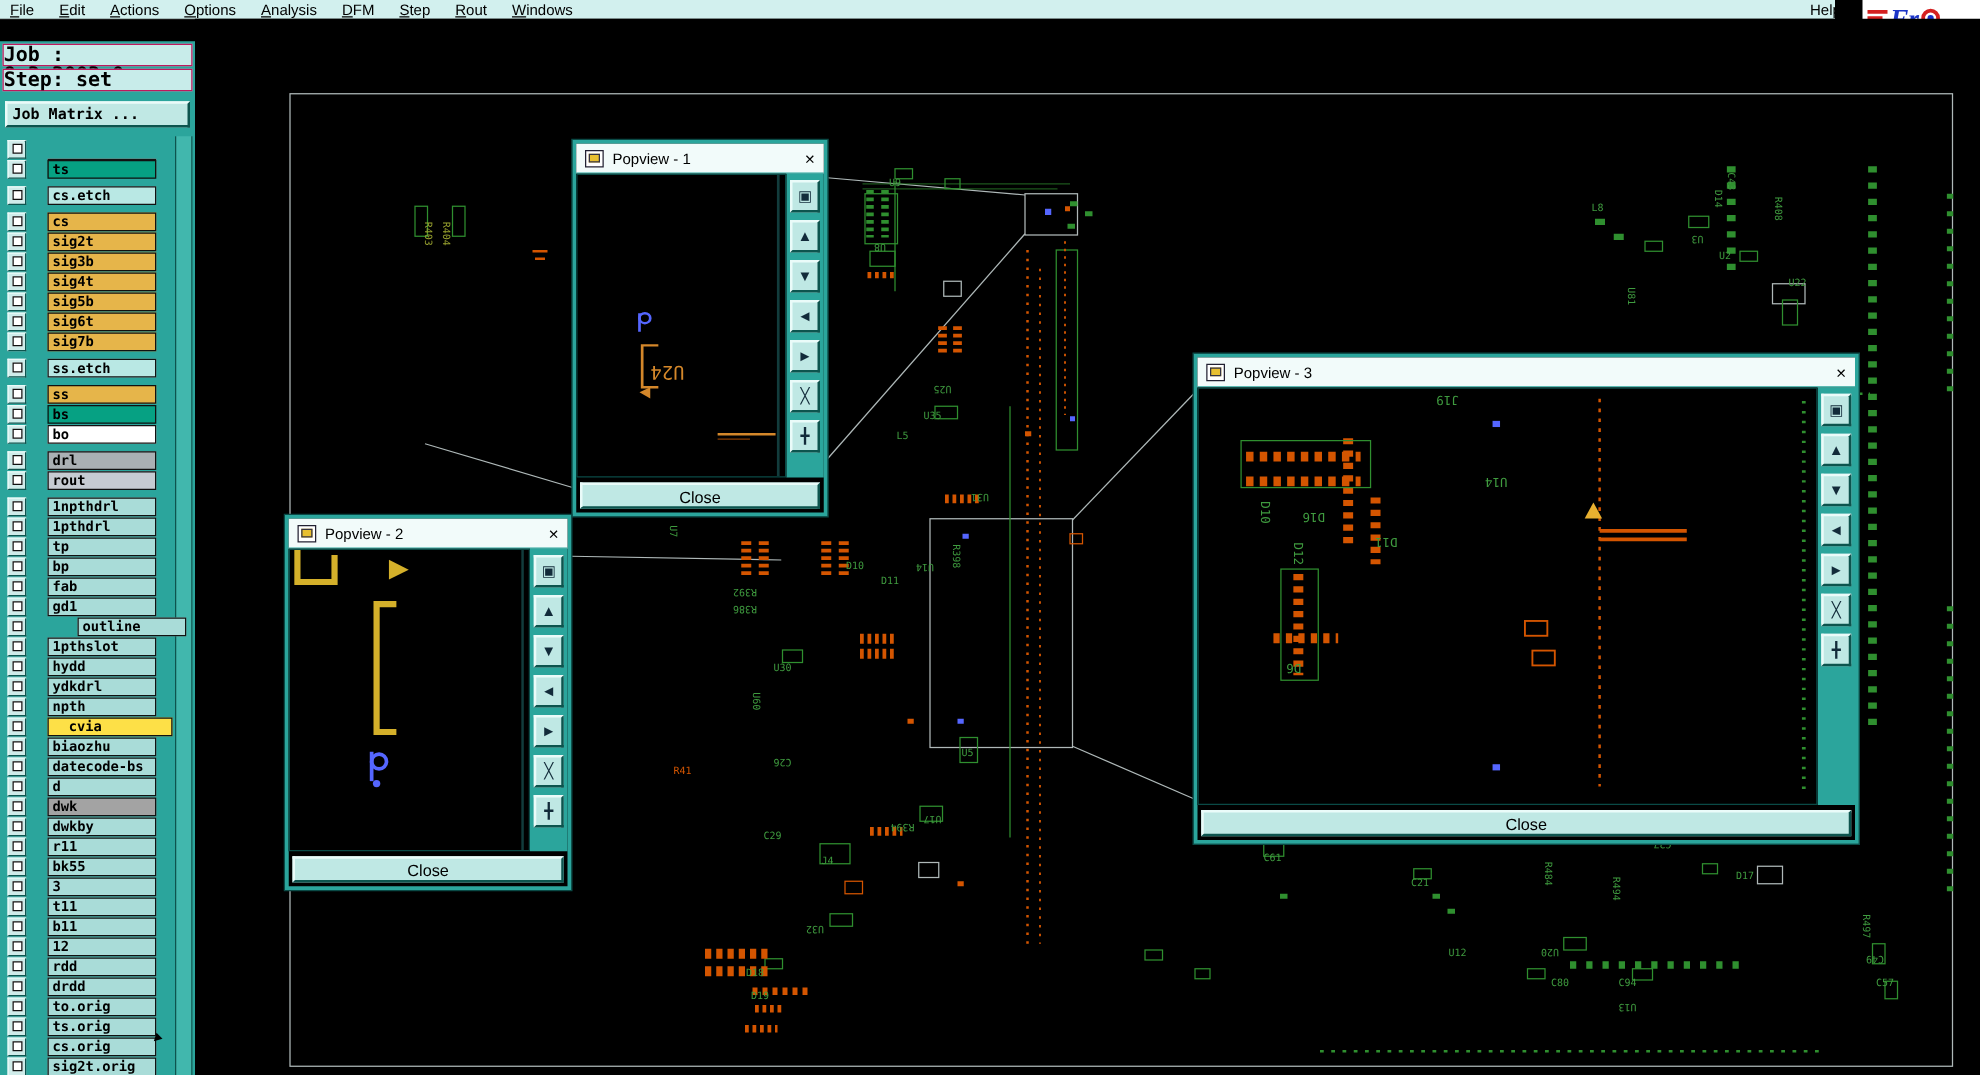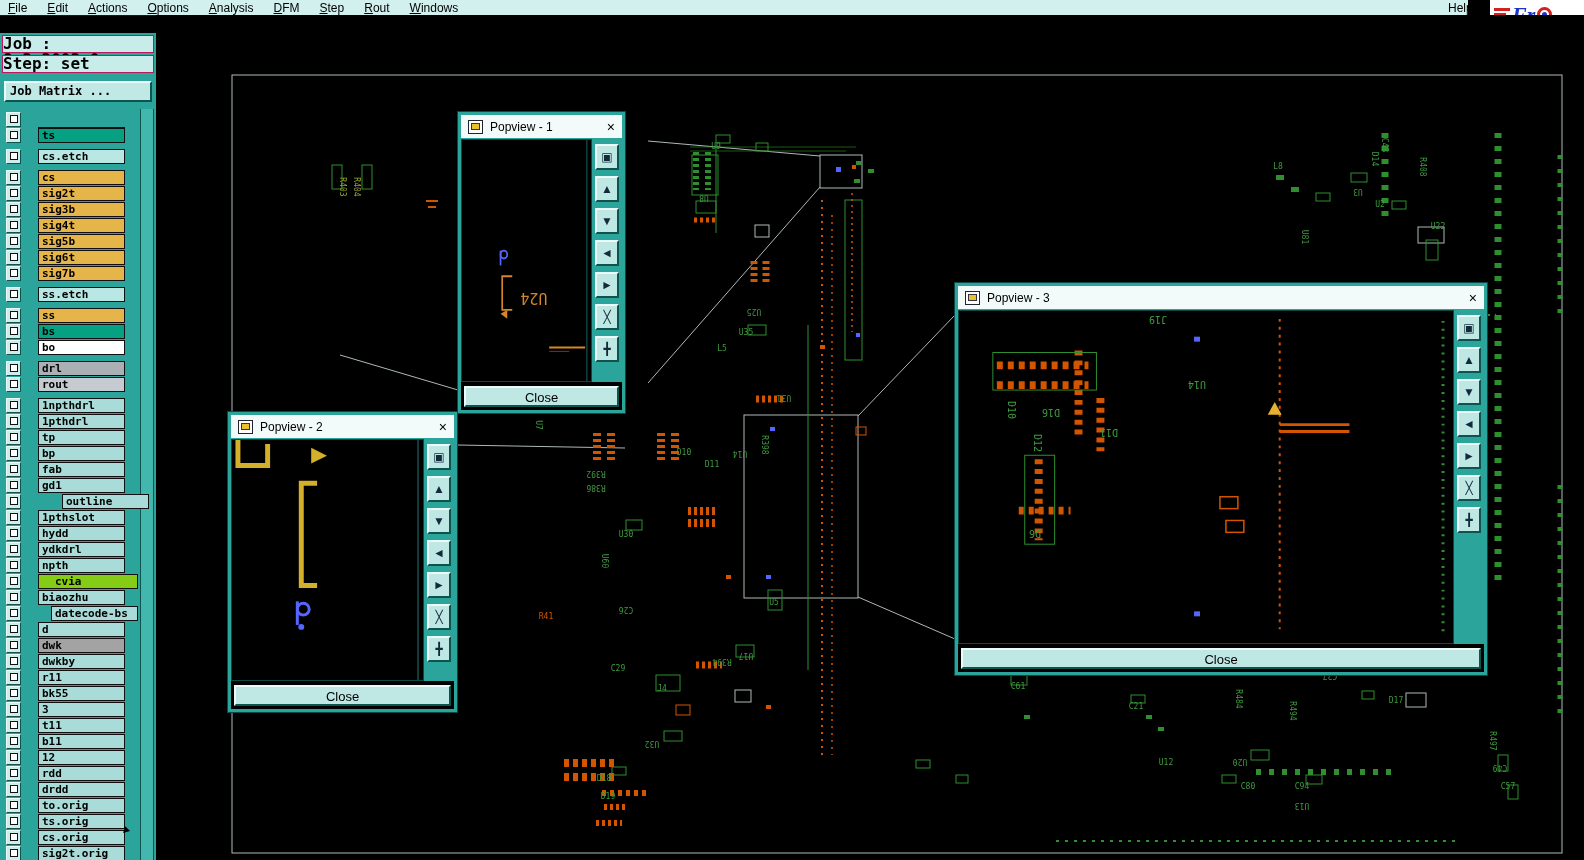--- a/index.html
+++ b/index.html
@@ -33,21 +33,21 @@
   .cursor-arrow{position:absolute;left:124px;top:794px;width:0;height:0;border-left:6px solid #000;border-top:3px solid transparent;border-bottom:4px solid transparent;transform:rotate(18deg);z-index:3;}
 
   
   .main-canvas{position:absolute;left:156px;top:15px;width:1428px;height:845px;background:#000;overflow:hidden;}
   .main-canvas svg{position:absolute;left:0;top:0;}
   .labels-layer{position:absolute;left:0;top:0;right:0;bottom:0;pointer-events:none;}
   .pcb-label{position:absolute;font-family:"DejaVu Sans Mono",monospace;font-size:8px;line-height:1;white-space:nowrap;}
 
   
   .pv{position:absolute;background:#000;border:3px solid #2ba59c;box-sizing:border-box;box-shadow:0 0 0 1px #0a4a46;}
-  .pv1{left:458px;top:112px;width:167px;height:301px;}
+  .pv1{left:458px;top:112px;width:204px;height:301px;}
   .pv2{left:228px;top:412px;width:229px;height:300px;}
   .pv3{left:955px;top:283px;width:532px;height:392px;}
   .pv-title{height:24px;background:#f2fbfa;display:flex;align-items:center;padding:0 7px;font-size:12px;color:#000;box-sizing:border-box;border-bottom:1px solid #2ba59c;}
   .ticon{width:13px;height:12px;background:#fff;border:1px solid #223;margin-right:7px;position:relative;flex:0 0 13px;}
   .ticon::after{content:"";position:absolute;left:2px;top:2px;width:7px;height:5px;background:#e8c030;border:1px solid #334;}
   .pv-x{margin-left:auto;font-size:14px;line-height:1;cursor:pointer;color:#000;}
   .pv-body{position:absolute;left:0;top:24px;right:0;bottom:28px;display:flex;}
   .pv-canvas{flex:1;position:relative;background:#000;border:1px solid #0a4a46;overflow:hidden;}
   .pv-canvas svg{position:absolute;left:0;top:0;width:100%;height:100%;}
   .pv-toolbar{width:30px;background:#2ba59c;display:flex;flex-direction:column;align-items:center;padding-top:5px;gap:6px;box-sizing:border-box;}
@@ -421,33 +421,33 @@
         <div class="layer-row">
           <span class="cb">
             <span class="cbi"></span>
           </span>
           <span class="layer-label" style="background: rgb(169, 220, 216);">npth</span>
         </div>
         <div class="layer-row">
           <span class="cb">
             <span class="cbi"></span>
           </span>
-          <span class="layer-label" style="background: #84cc16; padding-left: 16px;">cvia</span>
+          <span class="layer-label" style="background: #fde047; padding-left: 16px;">cvia</span>
         </div>
         <div class="layer-row">
           <span class="cb">
             <span class="cbi"></span>
           </span>
           <span class="layer-label" style="background: rgb(169, 220, 216);">biaozhu</span>
         </div>
         <div class="layer-row">
           <span class="cb">
             <span class="cbi"></span>
           </span>
-          <span class="layer-label" style="background: rgb(169, 220, 216); margin-left: 13px;">datecode-bs</span>
+          <span class="layer-label" style="background: rgb(169, 220, 216);">datecode-bs</span>
         </div>
         <div class="layer-row">
           <span class="cb">
             <span class="cbi"></span>
           </span>
           <span class="layer-label" style="background: rgb(169, 220, 216);">d</span>
         </div>
         <div class="layer-row">
           <span class="cb">
             <span class="cbi"></span>

